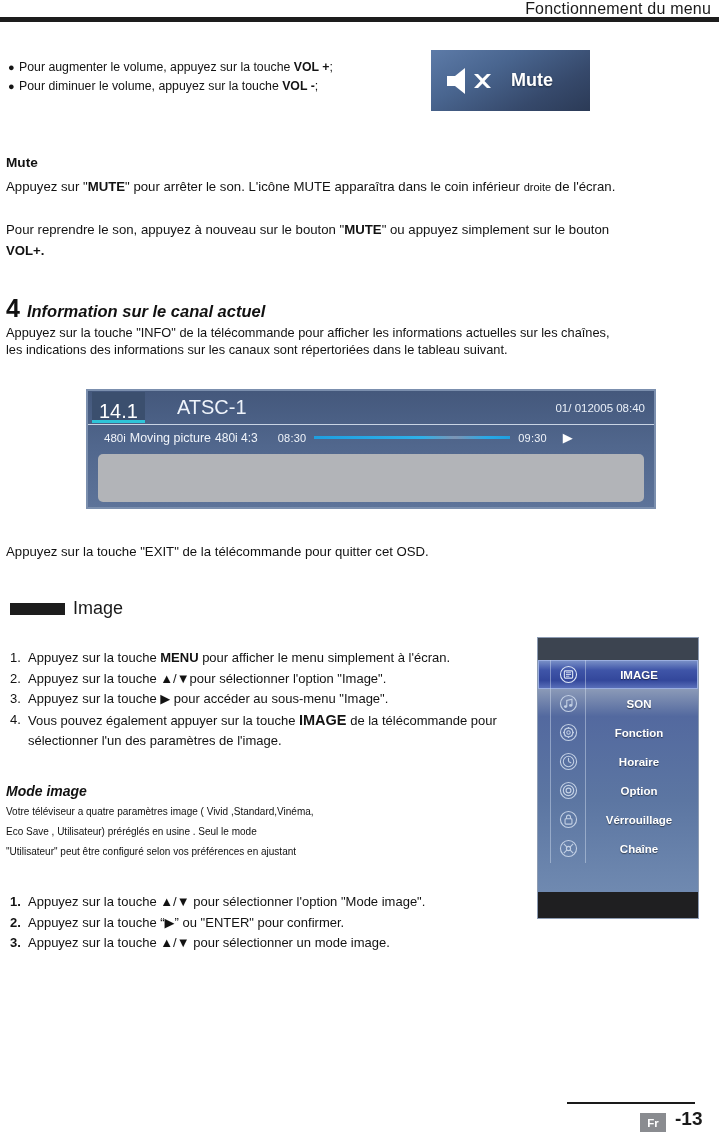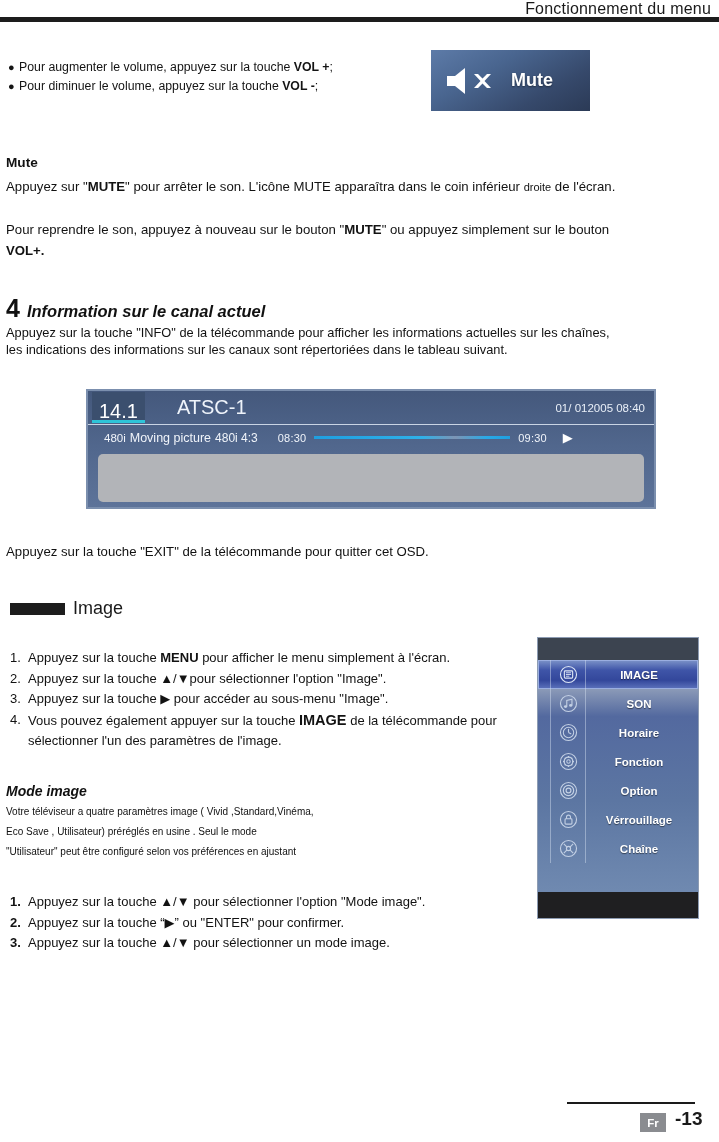--- a/index.html
+++ b/index.html
@@ -473,32 +473,20 @@
     <div class="tv-menu-item">
       <span class="tv-menu-icon">
         <svg width="19" height="19" viewBox="0 0 22 22" class="ico-svg">
           <circle cx="11" cy="11" r="9.3" fill="none" stroke="#c3d0e4" stroke-width="1.3"></circle>
           <path d="M9 14.5 V7.5 L15 6 V13" fill="none" stroke="#c3d0e4" stroke-width="1.3"></path>
           <ellipse cx="7.6" cy="14.6" rx="1.9" ry="1.5" fill="#c3d0e4"></ellipse>
           <ellipse cx="13.6" cy="13.2" rx="1.9" ry="1.5" fill="#c3d0e4"></ellipse>
         </svg>
       </span>
       <span class="tv-menu-label">SON</span>
-    </div>
-
-    <div class="tv-menu-item">
-      <span class="tv-menu-icon">
-        <svg width="19" height="19" viewBox="0 0 22 22" class="ico-svg">
-          <circle cx="11" cy="11" r="9.3" fill="none" stroke="#c3d0e4" stroke-width="1.3"></circle>
-          <circle cx="11" cy="11" r="6" fill="none" stroke="#c3d0e4" stroke-width="1.2"></circle>
-          <line x1="11" y1="11" x2="11" y2="6.8" stroke="#c3d0e4" stroke-width="1.3"></line>
-          <line x1="11" y1="11" x2="14.2" y2="12.6" stroke="#c3d0e4" stroke-width="1.3"></line>
-        </svg>
-      </span>
-      <span class="tv-menu-label">Horaire</span>
     </div>
 
     <div class="tv-menu-item">
       <span class="tv-menu-icon">
         <svg width="19" height="19" viewBox="0 0 22 22" class="ico-svg">
           <circle cx="11" cy="11" r="9.3" fill="none" stroke="#c3d0e4" stroke-width="1.3"></circle>
           <circle cx="11" cy="11" r="5" fill="none" stroke="#c3d0e4" stroke-width="1.5"></circle>
           <circle cx="11" cy="11" r="2" fill="none" stroke="#c3d0e4" stroke-width="1.2"></circle>
           <g stroke="#c3d0e4" stroke-width="1.4">
             <line x1="11" y1="4.6" x2="11" y2="6.4"></line>
@@ -512,20 +500,32 @@
           </g>
         </svg>
       </span>
       <span class="tv-menu-label">Fonction</span>
     </div>
 
     <div class="tv-menu-item">
       <span class="tv-menu-icon">
         <svg width="19" height="19" viewBox="0 0 22 22" class="ico-svg">
           <circle cx="11" cy="11" r="9.3" fill="none" stroke="#c3d0e4" stroke-width="1.3"></circle>
+          <circle cx="11" cy="11" r="6" fill="none" stroke="#c3d0e4" stroke-width="1.2"></circle>
+          <line x1="11" y1="11" x2="11" y2="6.8" stroke="#c3d0e4" stroke-width="1.3"></line>
+          <line x1="11" y1="11" x2="14.2" y2="12.6" stroke="#c3d0e4" stroke-width="1.3"></line>
+        </svg>
+      </span>
+      <span class="tv-menu-label">Horaire</span>
+    </div>
+
+    <div class="tv-menu-item">
+      <span class="tv-menu-icon">
+        <svg width="19" height="19" viewBox="0 0 22 22" class="ico-svg">
+          <circle cx="11" cy="11" r="9.3" fill="none" stroke="#c3d0e4" stroke-width="1.3"></circle>
           <circle cx="11" cy="11" r="6" fill="none" stroke="#c3d0e4" stroke-width="1.4"></circle>
           <circle cx="11" cy="11" r="2.8" fill="none" stroke="#c3d0e4" stroke-width="1.4"></circle>
         </svg>
       </span>
       <span class="tv-menu-label">Option</span>
     </div>
 
     <div class="tv-menu-item">
       <span class="tv-menu-icon">
         <svg width="19" height="19" viewBox="0 0 22 22" class="ico-svg">

